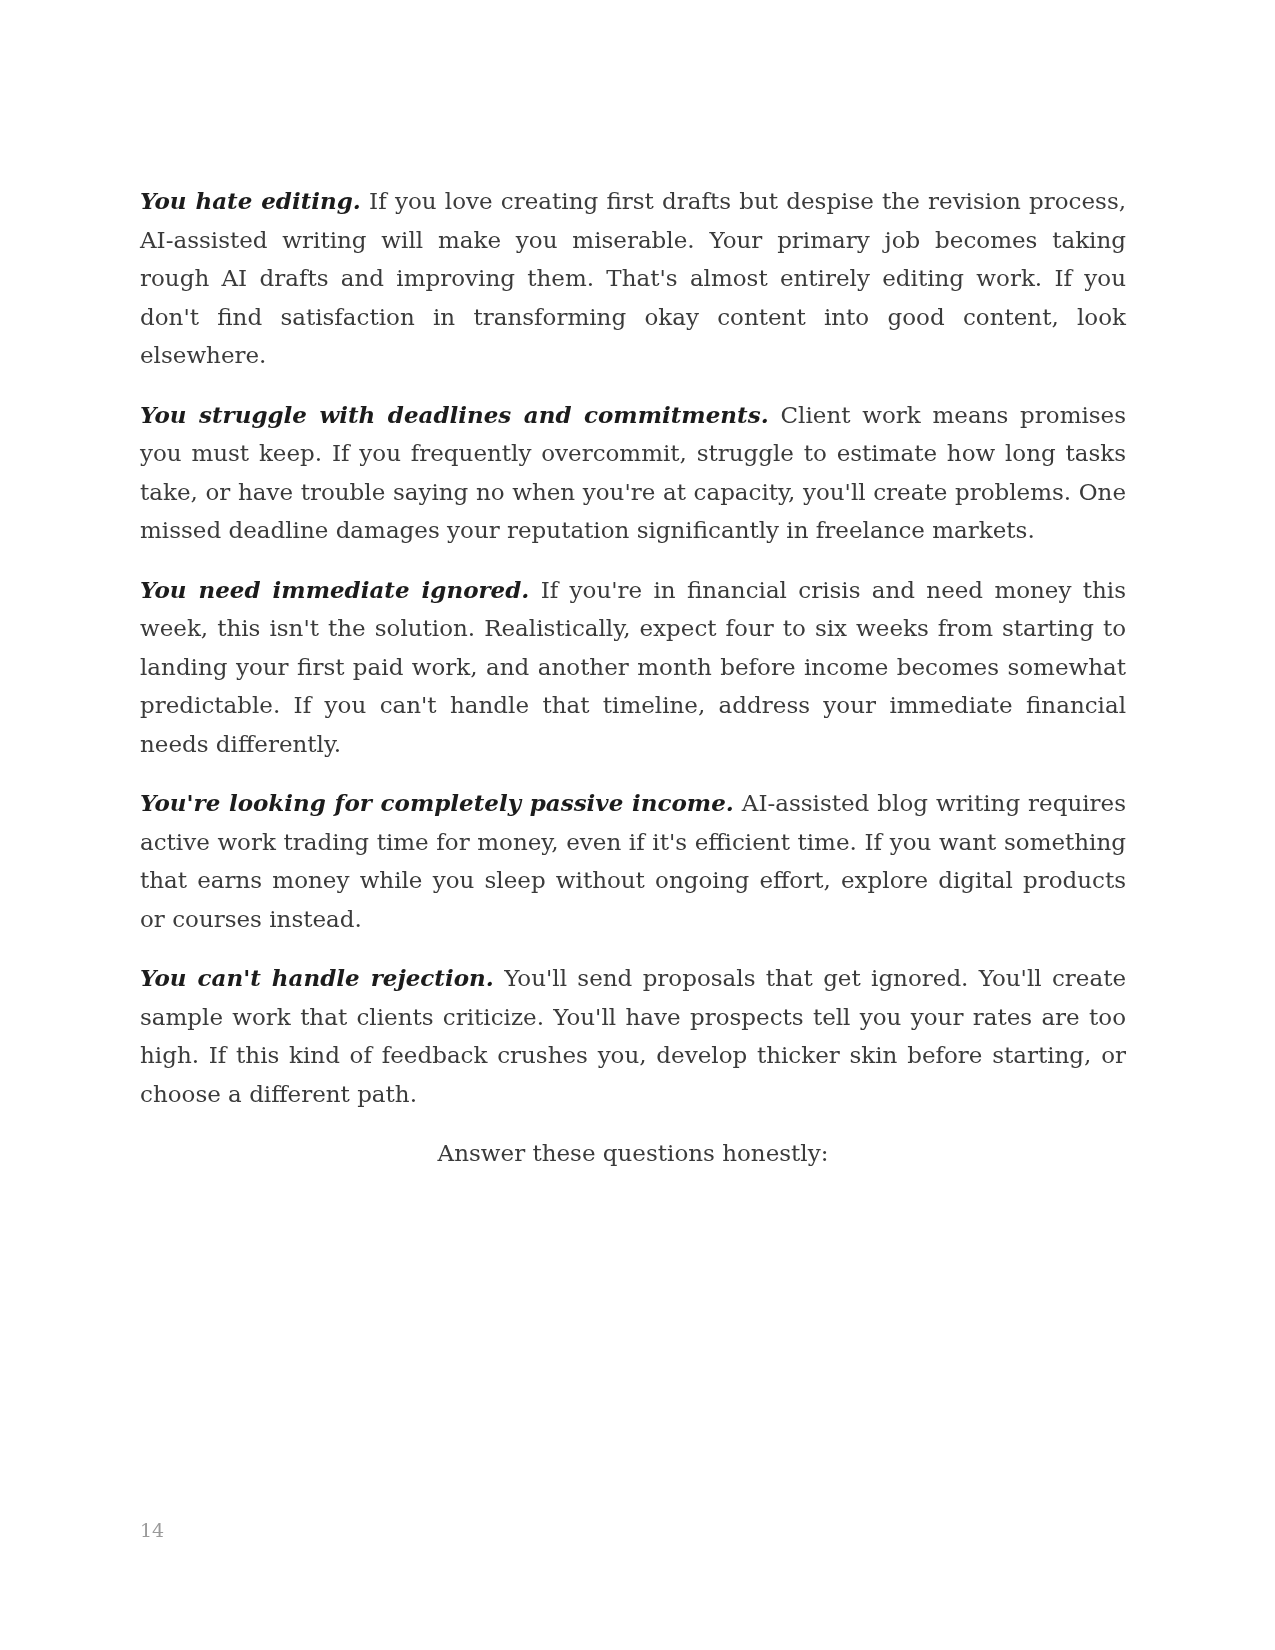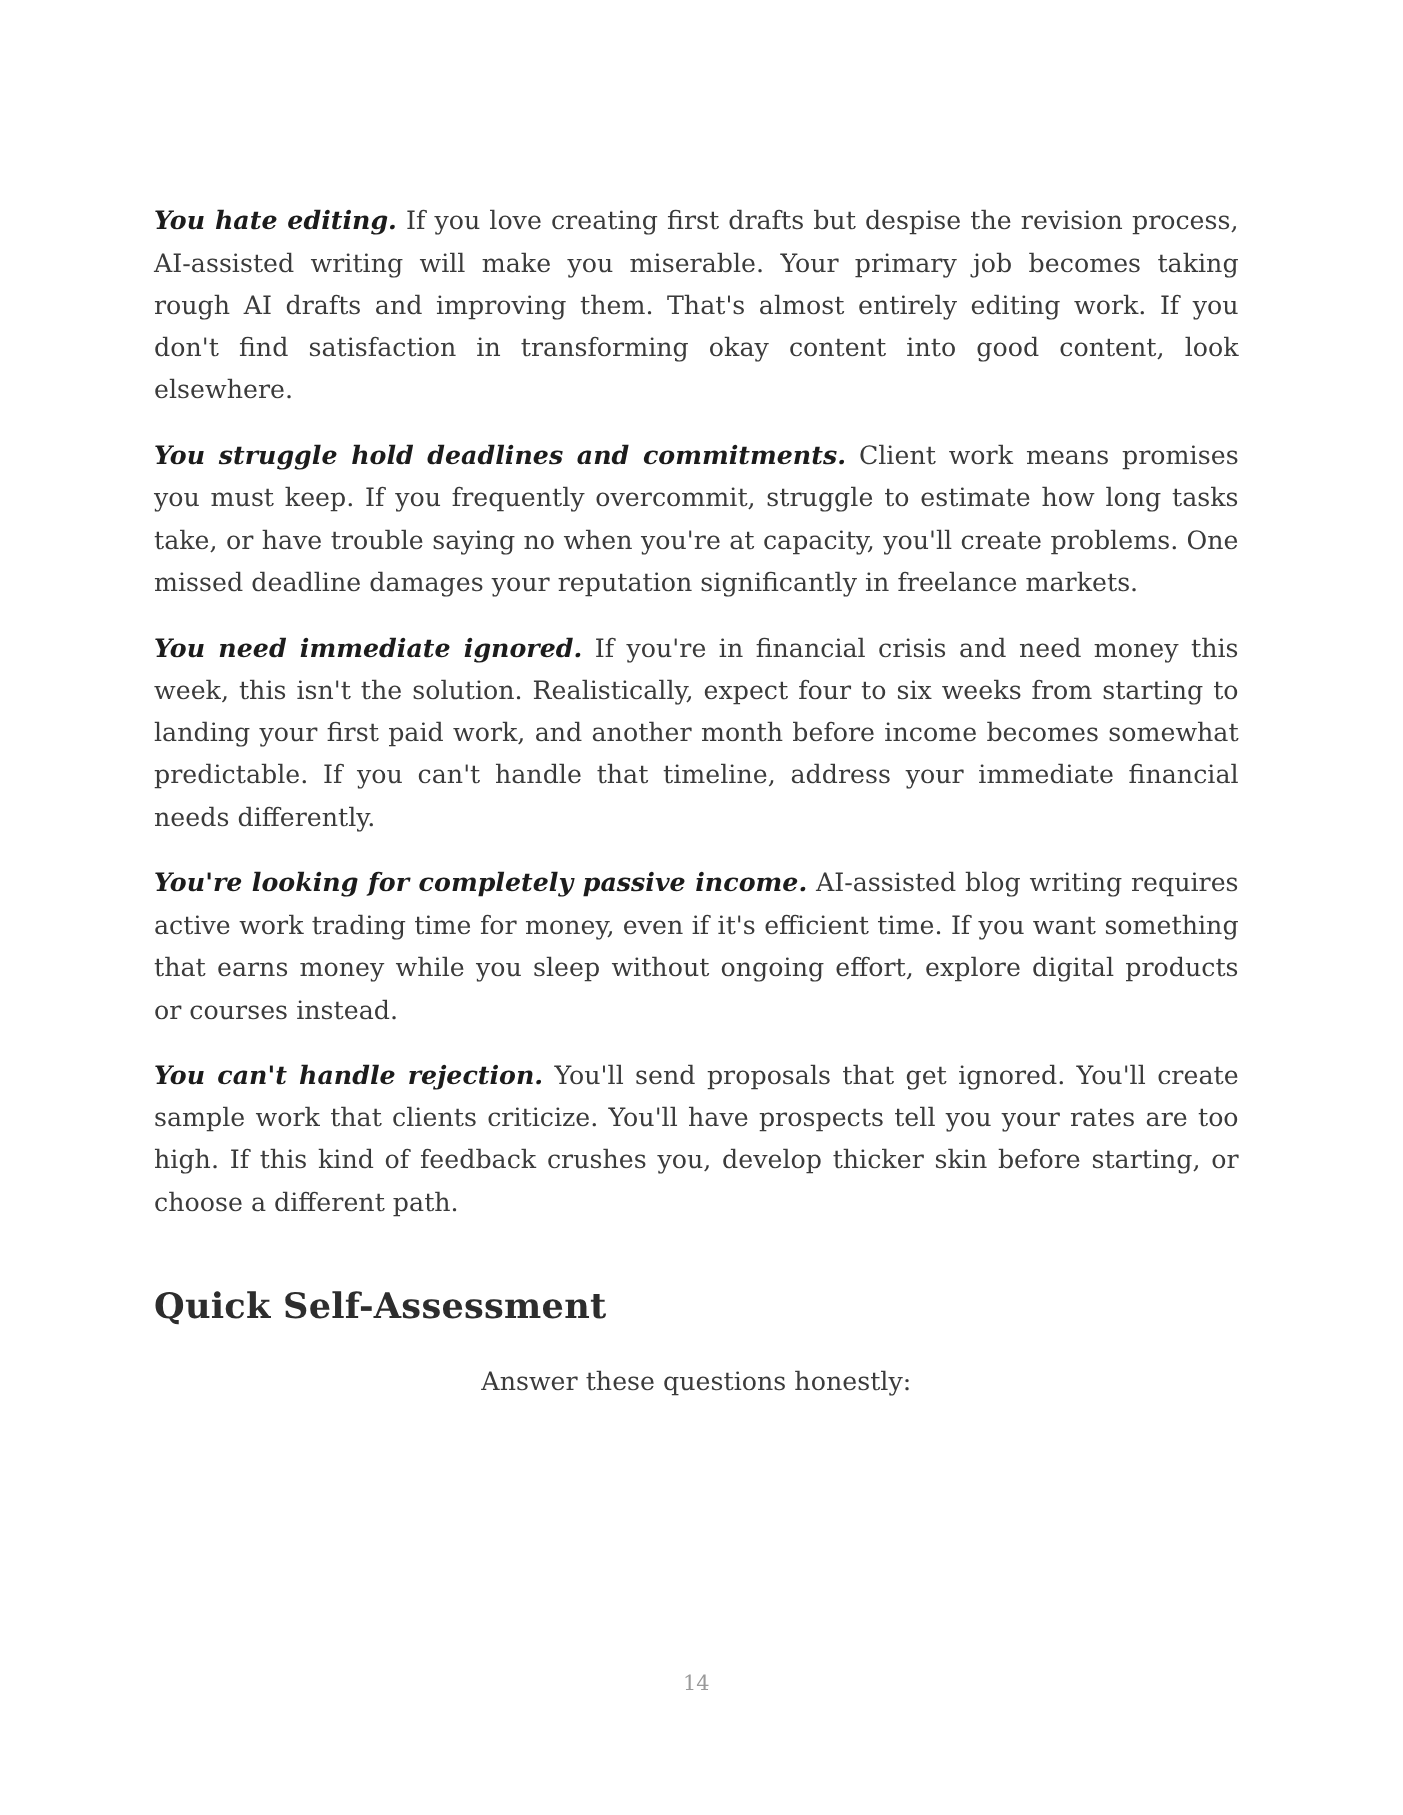--- a/index.html
+++ b/index.html
@@ -42,58 +42,57 @@
     letter-spacing: 0.2px;
   }
   .intro {
     text-align: center;
   }
   .page-number {
     position: absolute;
     top: 1518px;
     left: 140px;
     width: 986px;
-    text-align: center;
+    text-align: left;
     font-size: 19px;
     line-height: 24px;
     color: #9a9a9a;
   }
 </style>
 </head>
 <body>
 
 <div class="page">
   <main class="content">
 
     <p class="para">
       <strong class="lead">You hate editing.</strong>
       <span>If you love creating first drafts but despise the revision process, AI-assisted writing will make you miserable. Your primary job becomes taking rough AI drafts and improving them. That's almost entirely editing work. If you don't find satisfaction in transforming okay content into good content, look elsewhere.</span>
     </p>
 
     <p class="para">
-      <strong class="lead">You struggle hold deadlines and commitments.</strong>
+      <strong class="lead">You struggle with deadlines and commitments.</strong>
       <span>Client work means promises you must keep. If you frequently overcommit, struggle to estimate how long tasks take, or have trouble saying no when you're at capacity, you'll create problems. One missed deadline damages your reputation significantly in freelance markets.</span>
     </p>
 
     <p class="para">
       <strong class="lead">You need immediate ignored.</strong>
       <span>If you're in financial crisis and need money this week, this isn't the solution. Realistically, expect four to six weeks from starting to landing your first paid work, and another month before income becomes somewhat predictable. If you can't handle that timeline, address your immediate financial needs differently.</span>
     </p>
 
     <p class="para">
       <strong class="lead">You're looking for completely passive income.</strong>
       <span>AI-assisted blog writing requires active work trading time for money, even if it's efficient time. If you want something that earns money while you sleep without ongoing effort, explore digital products or courses instead.</span>
     </p>
 
     <p class="para">
       <strong class="lead">You can't handle rejection.</strong>
       <span>You'll send proposals that get ignored. You'll create sample work that clients criticize. You'll have prospects tell you your rates are too high. If this kind of feedback crushes you, develop thicker skin before starting, or choose a different path.</span>
     </p>
 
-    <h2 class="section-heading">Quick Self-Assessment</h2>
 
     <p class="para intro">Answer these questions honestly:</p>
 
 
   </main>
 
   <div class="page-number">14</div>
 </div>
 
 </body></html>

